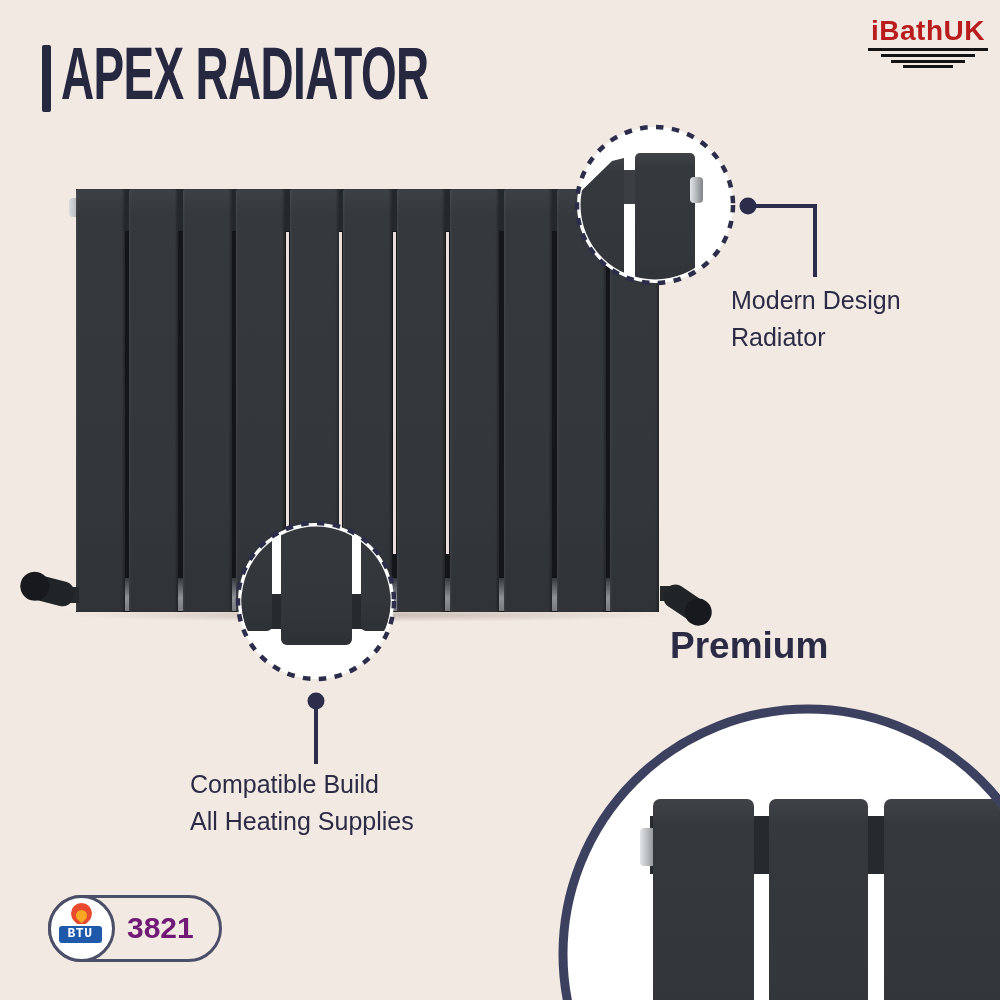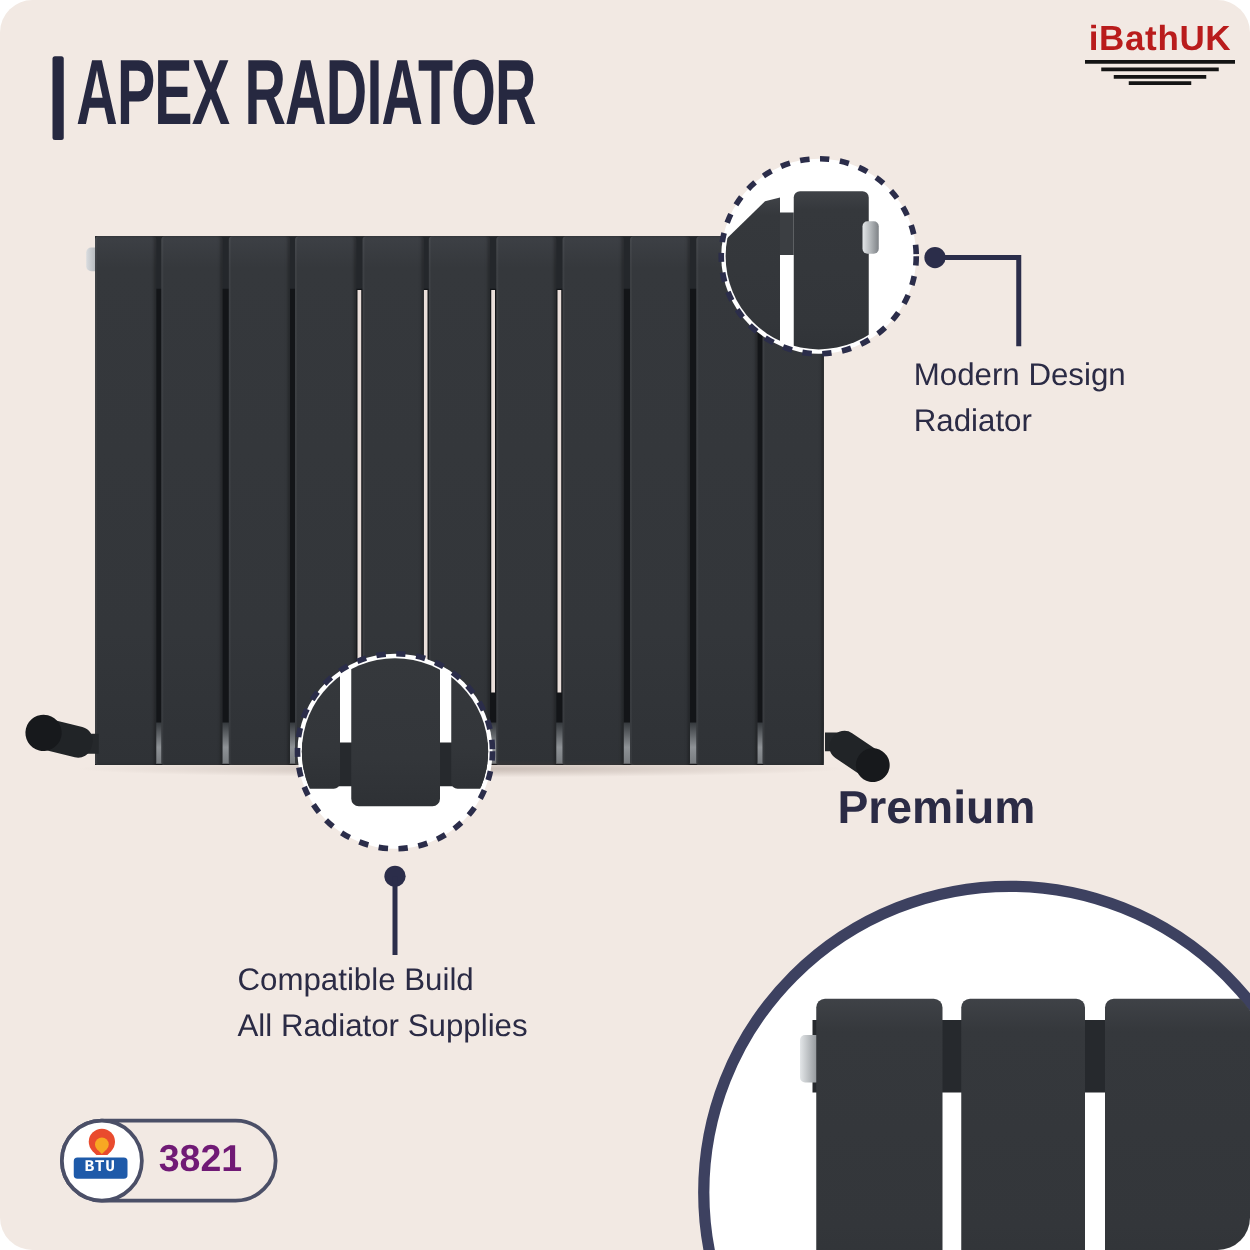--- a/index.html
+++ b/index.html
@@ -1,17 +1,17 @@
 <!DOCTYPE html>
 <html><head>
 <meta charset="utf-8">
 <style>
   html,body{margin:0;padding:0;}
   body{font-family:"Liberation Sans","DejaVu Sans",sans-serif;}
-  .stage{position:relative;width:1000px;height:1000px;overflow:hidden;background:#f2e9e3;border-radius:26px;}
+  .stage{position:relative;width:1000px;height:1000px;overflow:hidden;background:#f2e9e3;}
   .abs{position:absolute;}
 
   
   .title-accent{left:42px;top:45px;width:9px;height:67px;background:#262840;border-radius:2px;}
   .page-title{left:61px;top:37px;font-size:74px;line-height:74px;font-weight:700;color:#262840;
     letter-spacing:-1px;white-space:nowrap;transform:scaleX(0.62);transform-origin:left top;margin:0;}
   .brand{left:866px;top:15px;width:124px;text-align:center;}
   .brand-name{font-size:28px;font-weight:700;color:#b91c1c;letter-spacing:0.5px;line-height:32px;}
   .brand-line{height:3px;background:#141414;margin:2.8px auto 0;}
   .bl1{width:120px;margin-top:1px;}.bl2{width:94px;}.bl3{width:74px;}.bl4{width:50px;}
@@ -175,21 +175,21 @@
     <path d="M316 701 L316 764" fill="none" stroke="#2b2d4a" stroke-width="4"></path>
   </svg>
 
   <div class="abs callout-text modern-text">
     <div>Modern Design</div>
     <div>Radiator</div>
   </div>
 
   <div class="abs callout-text compatible-text">
     <div>Compatible Build</div>
-    <div>All Radiator Supplies</div>
+    <div>All Heating Supplies</div>
   </div>
 
   <div class="abs premium-text">
     <div>Premium</div>
   </div>
 
   <div class="abs btu-badge">
     <div class="btu-circle">
       <div class="flame"></div>
       <div class="flame-inner"></div>

